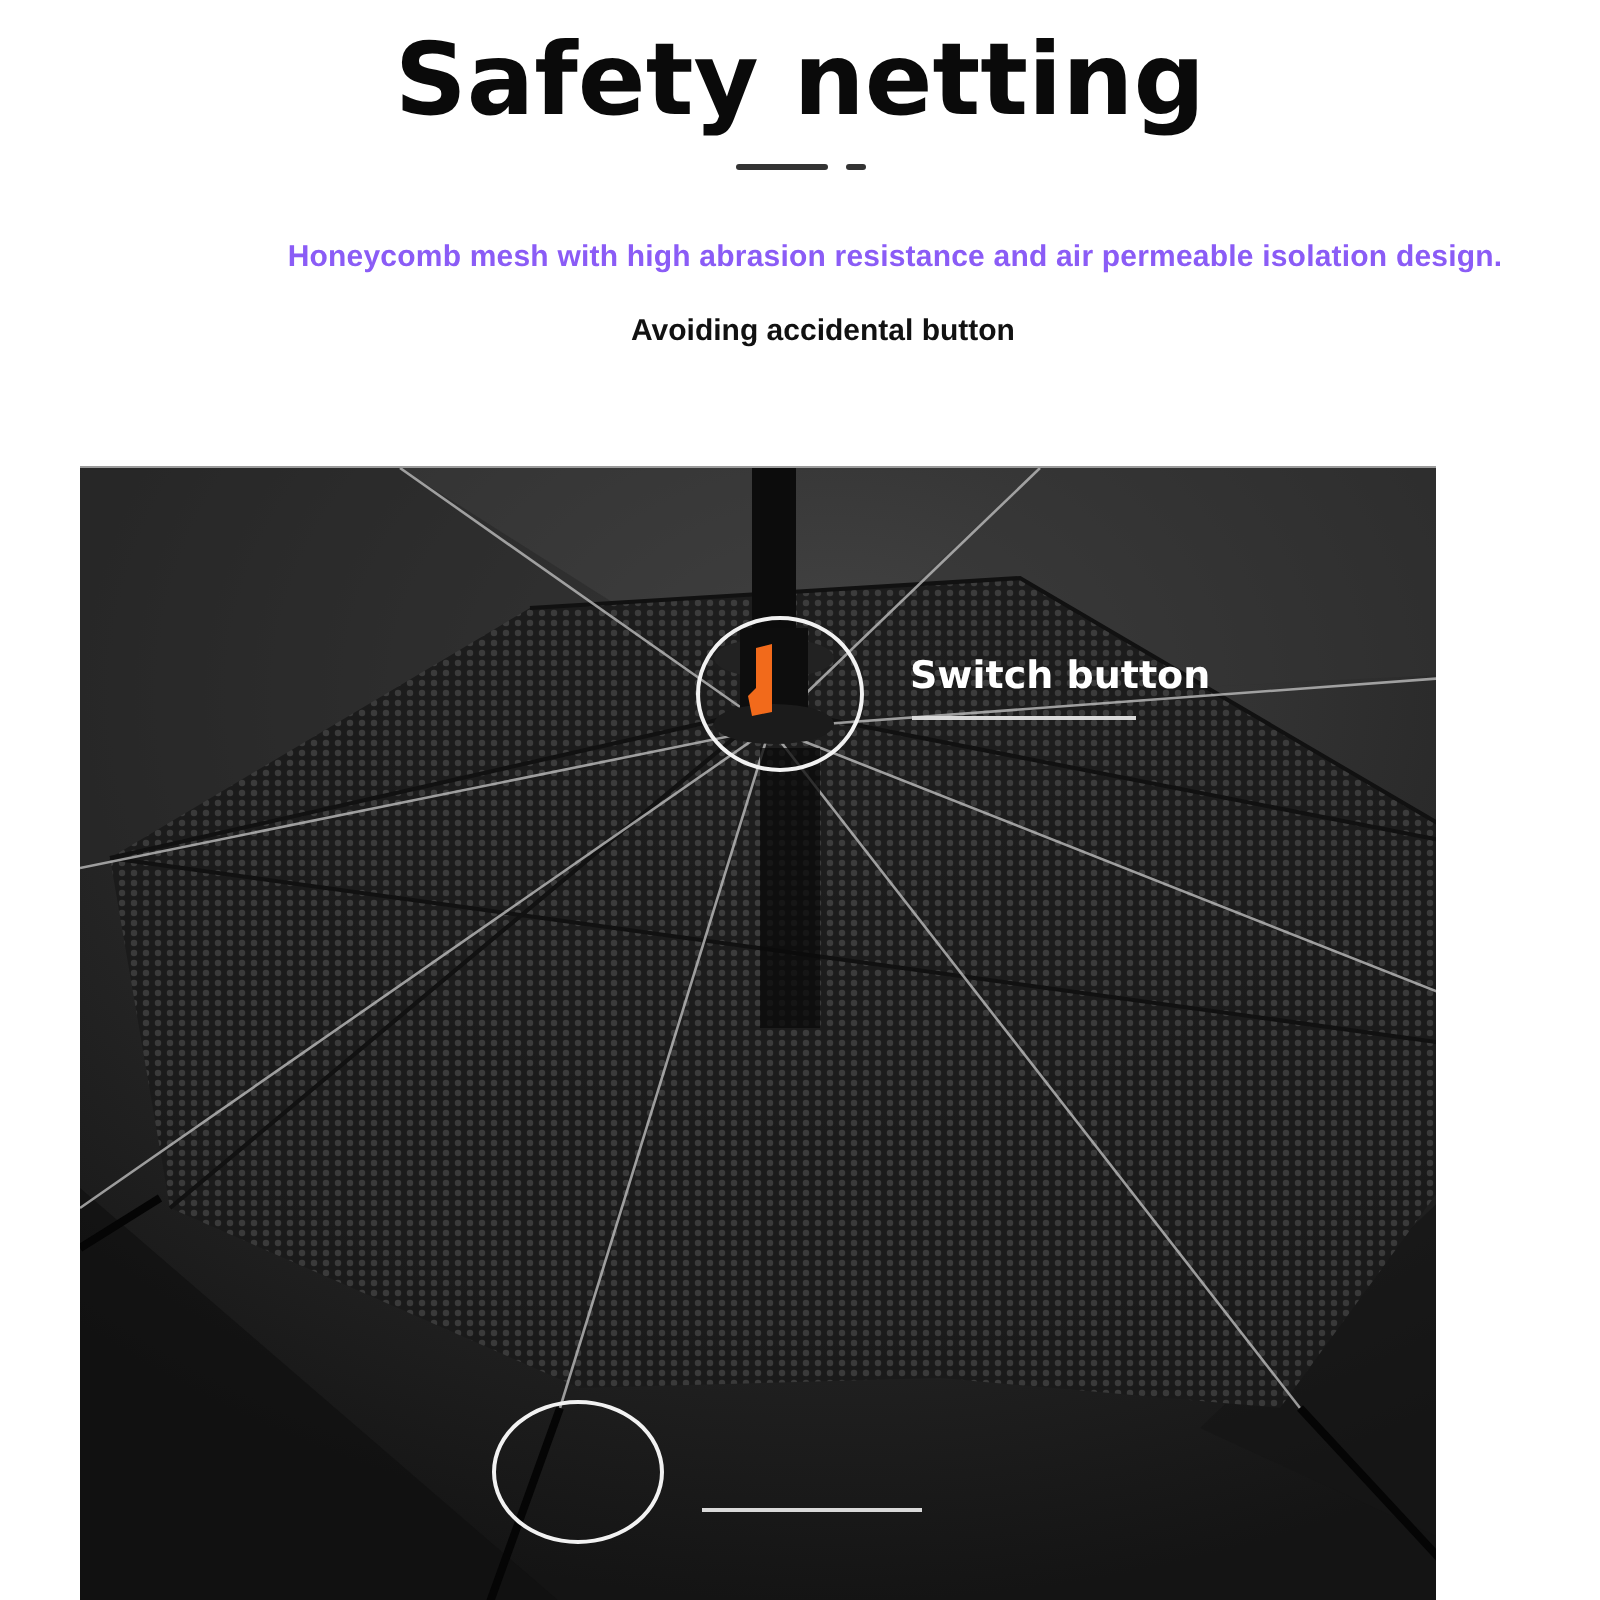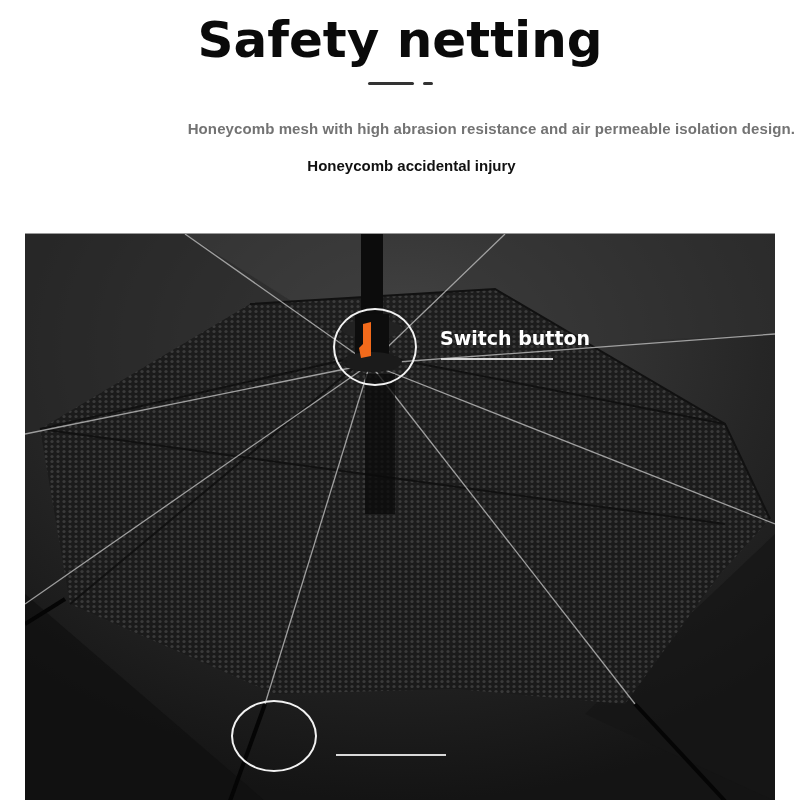--- a/index.html
+++ b/index.html
@@ -5,51 +5,51 @@
   html, body { margin: 0; padding: 0; background: #ffffff; }
   body { width: 800px; height: 800px; position: relative; overflow: hidden; font-family: "DejaVu Sans", sans-serif; }
   .title {
     position: absolute; left: 0; right: 0; top: 10px; text-align: center;
     font-size: 50px; font-weight: bold; color: #0a0a0a; letter-spacing: 0px;
     line-height: 60px;
   }
   .dash-long { position: absolute; left: 368px; top: 82px; width: 46px; height: 3px; background: #333; border-radius: 2px; }
   .dash-short { position: absolute; left: 423px; top: 82px; width: 10px; height: 3px; background: #333; border-radius: 2px; }
   .subtitle {
-    position: absolute; left: 100px; top: 120px; width: 695px; text-align: right;
-    font-size: 15px; font-weight: bold; color: #737373; white-space: nowrap;
+    position: absolute; left: 100px; top: 120px; width: 695px; text-align: center;
+    font-size: 15px; font-weight: bold; color: #8b5cf6; white-space: nowrap;
     font-family: "Liberation Sans", sans-serif; letter-spacing: 0.1px;
   }
   .subtitle2 {
     position: absolute; left: 0; right: 0; top: 157px; text-align: center; padding-left: 23px;
     font-size: 15px; font-weight: bold; color: #111;
     font-family: "Liberation Sans", sans-serif;
   }
   .photo {
-    position: absolute; left: 25px; top: 233px; width: 750px; height: 567px;
+    position: absolute; left: 40px; top: 233px; width: 678px; height: 567px;
     background: radial-gradient(ellipse at 50% 30%, #3a3a3a 0%, #2b2b2b 45%, #1c1c1c 100%);
     overflow: hidden;
     border-top: 1px solid #9a9a9a;
   }
   .photo svg { position: absolute; left: 0; top: 0; }
   .callout-label {
     position: absolute; color: #ffffff; font-weight: bold; font-size: 19px;
     font-family: "DejaVu Sans", sans-serif;
   }
   .callout-line { position: absolute; height: 2px; background: #d9d9d9; }
   .ring { position: absolute; border: 2px solid #f2f2f2; border-radius: 50%; }
 </style>
 </head>
 <body>
 
 <div class="title">Safety netting</div>
 <div class="dash-long"></div>
 <div class="dash-short"></div>
 <div class="subtitle">Honeycomb mesh with high abrasion resistance and air permeable isolation design.</div>
-<div class="subtitle2">Honeycomb accidental injury</div>
+<div class="subtitle2">Avoiding accidental button</div>
 
 <div class="photo">
   <svg width="750" height="567" viewBox="0 0 750 567">
     <defs>
       <pattern id="mesh" width="6" height="5" patternUnits="userSpaceOnUse">
         <rect width="6" height="5" fill="#1a1a1a"></rect>
         <circle cx="3" cy="2.5" r="1.6" fill="#3c3c3c"></circle>
       </pattern>
       <radialGradient id="canopyShade" cx="50%" cy="20%" r="80%">
         <stop offset="0%" stop-color="#454545"></stop>

